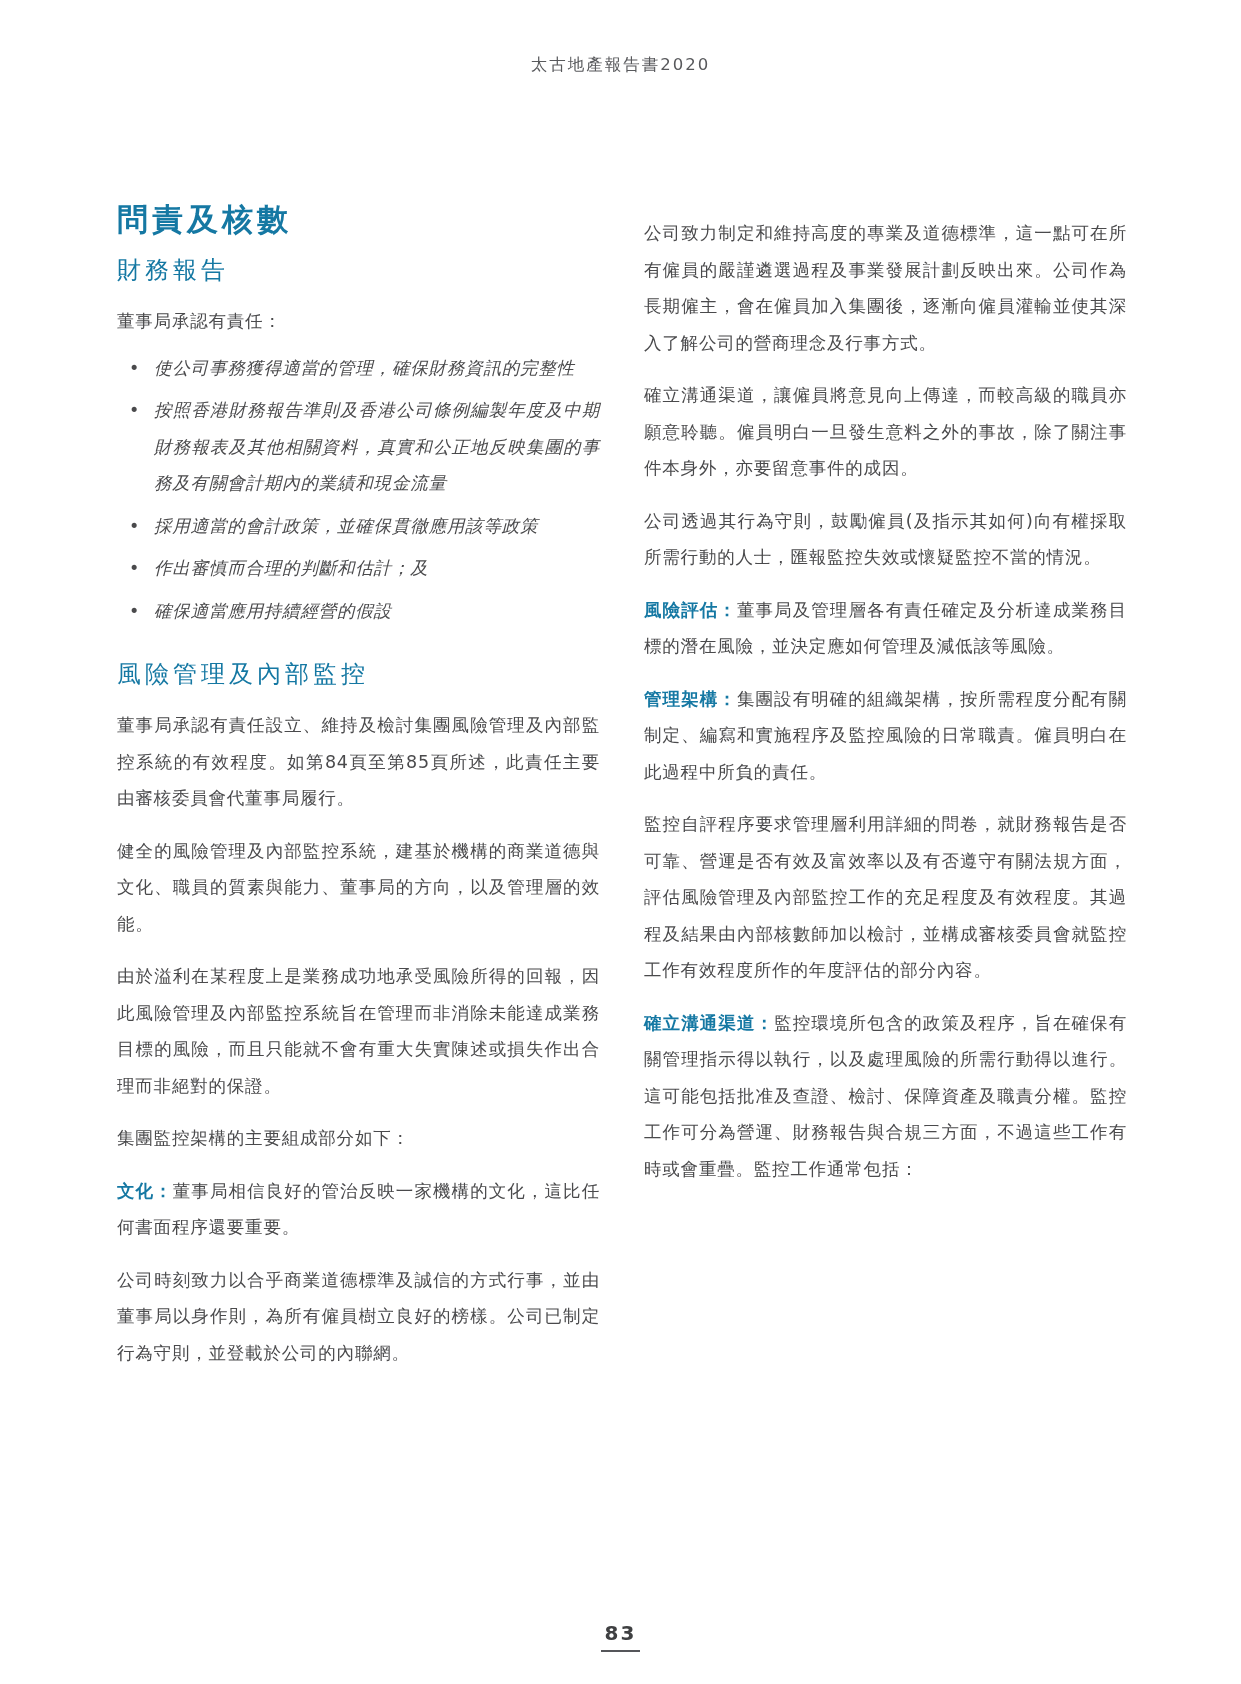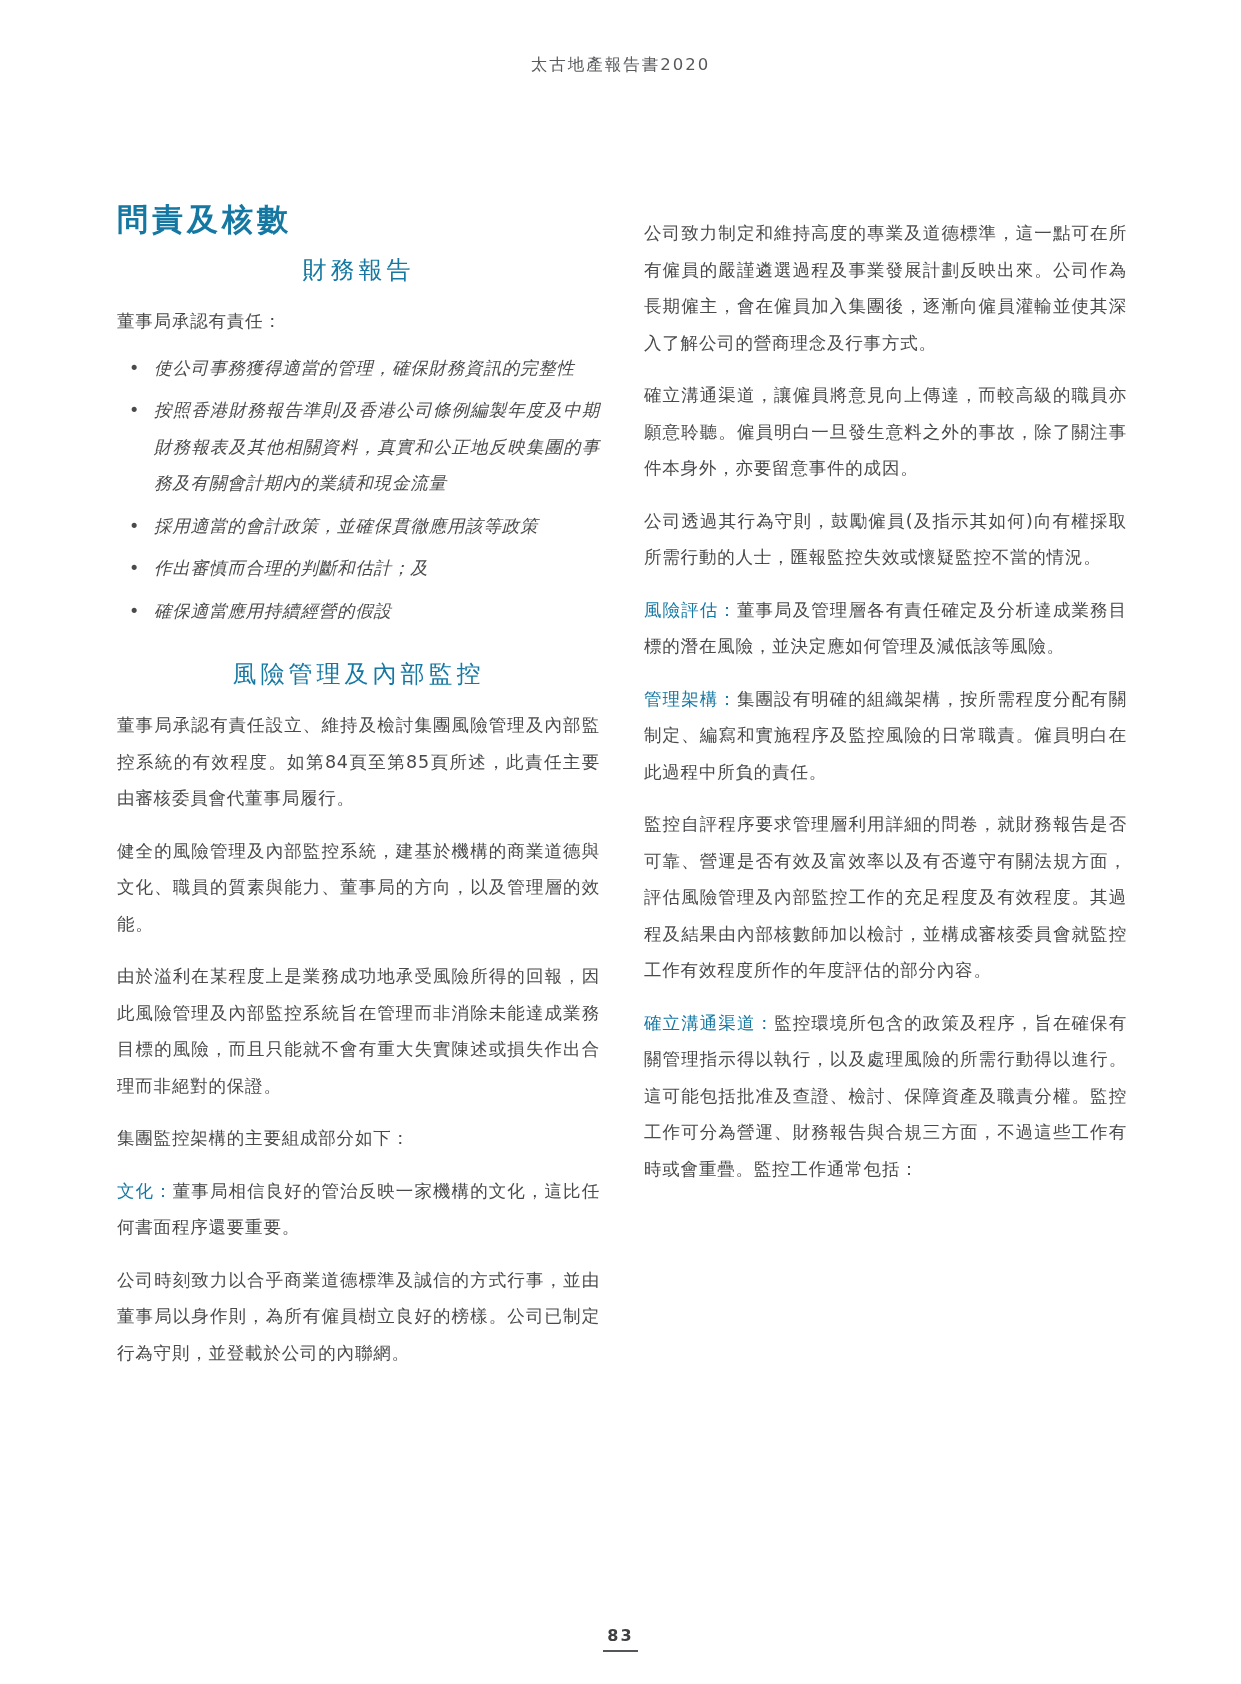--- a/index.html
+++ b/index.html
@@ -49,21 +49,21 @@
     color: #1578a3;
     text-align: left;
   }
   .section-heading {
     margin: 0 0 12px 0;
     font-size: 24px;
     line-height: 34px;
     font-weight: normal;
     letter-spacing: 4px;
     color: #1578a3;
-    text-align: center;
+    text-align: left;
   }
   .section-heading.gap-top { margin-top: 28px; }
   .col p { margin: 16px 0 16px 0; }
   .col p.intro { margin-bottom: 10px; }
   ul.bullets {
     list-style: none;
     margin: 0 0 16px 0;
     padding: 0;
   }
   ul.bullets li {
@@ -74,32 +74,32 @@
   }
   ul.bullets li::before {
     content: "\2022";
     position: absolute;
     left: 12px;
     top: 0;
     color: #4a4a4c;
   }
   .inline-label {
     color: #1578a3;
-    font-weight: normal;
+    font-weight: bold;
   }
   .page-footer {
     position: absolute;
     bottom: 32px;
     left: 0;
     right: 0;
     text-align: center;
   }
   .page-number {
     display: inline-block;
-    font-size: 16px;
+    font-size: 20px;
     font-weight: bold;
     letter-spacing: 2px;
     color: #3f4042;
     border-bottom: 2px solid #55565a;
     padding: 0 4px 5px 4px;
   }
 </style>
 </head>
 <body>
 

